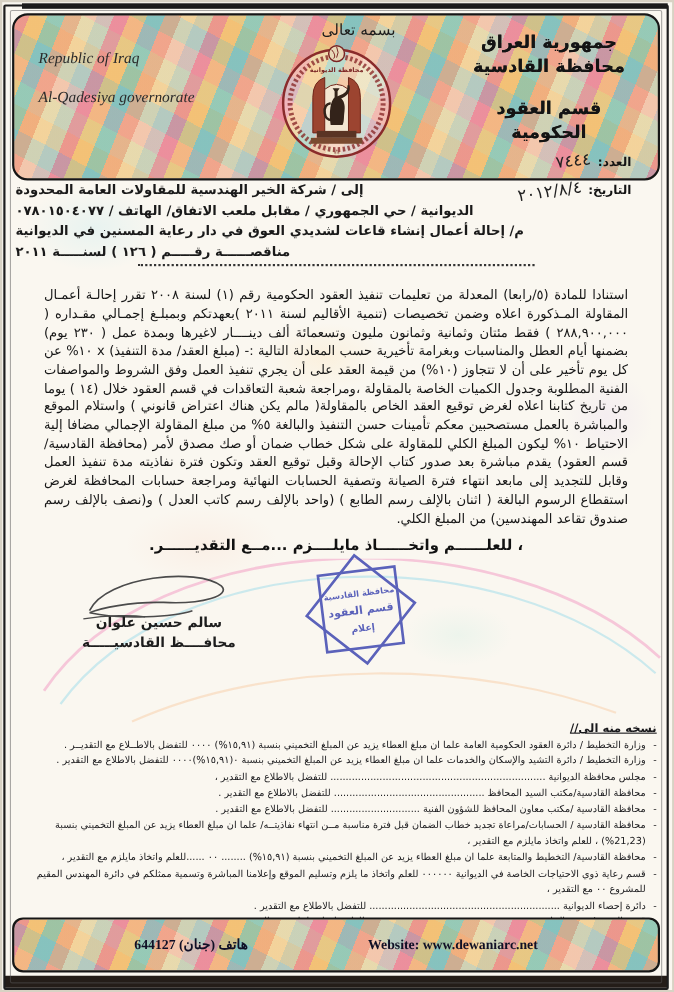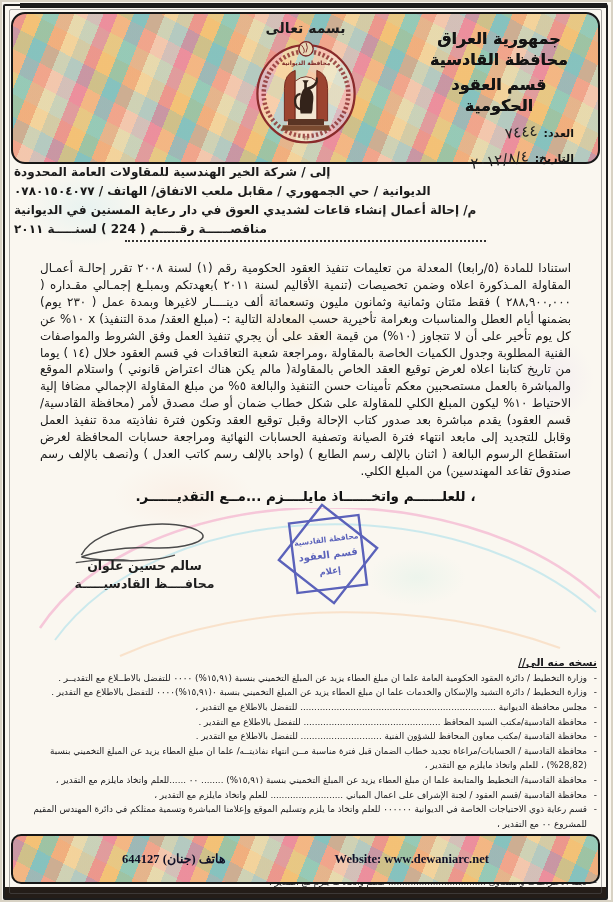--- a/index.html
+++ b/index.html
@@ -21,25 +21,25 @@
         rgba(255,170,200,.30) 0 20px, rgba(130,210,235,.30) 20px 40px,
         rgba(255,215,120,.30) 40px 60px, rgba(200,235,180,.22) 60px 80px);
     background-blend-mode:multiply;
   }
   
   .header-band{position:absolute;top:12px;left:11px;right:13px;height:148px;border:2px solid #161616;
         border-radius:14px;z-index:2;}
   .hdr-english{position:absolute;left:22px;top:22px;color:#2a2a2a;
         font-family:"Liberation Serif",serif;font-style:italic;font-size:14px;line-height:36px;}
   .hdr-center{position:absolute;left:50%;top:6px;transform:translateX(-50%);text-align:center;}
-  .basmala{font-size:14px;font-weight:bold;color:#1c1c1c;}
+  .basmala{font-size:14px;font-weight:normal;color:#1c1c1c;text-align:right;}
   .emblem{display:block;margin:2px auto 0;}
   .hdr-org{position:absolute;right:24px;top:14px;text-align:center;color:#141414;width:150px;}
   .org-line{font-weight:bold;font-size:16px;line-height:21px;text-shadow:0 0 .6px #222;}
-  .org-line3{margin-top:4px;}
+  .org-line3{margin-top:18px;}
   .num-row{display:flex;direction:rtl;align-items:baseline;margin-top:7px;font-size:11px;text-align:right;}
   .num-label{font-weight:bold;white-space:nowrap;}
   .handwrite{font-size:15px;color:#222;transform:rotate(-6deg);display:inline-block;
         font-family:"DejaVu Sans",sans-serif;letter-spacing:2px;margin-right:6px;}
   .handwrite2{transform:rotate(-8deg) translateY(3px);}
   
   .doc-flow{position:absolute;top:163px;left:14px;right:16px;z-index:1;direction:rtl;}
   .smudges{position:absolute;inset:0;pointer-events:none;z-index:0;
     background:
       radial-gradient(70px 40px at 82% 12%, rgba(255,140,195,.16), transparent 70%),
@@ -80,20 +80,24 @@
 </head>
 <body>
 
 <div class="page">
   <div class="top-rule"></div>
   <div class="page-frame"></div>
   <div class="page-frame-inner"></div>
   <div class="smudges"></div>
 
   <div class="header-band rainbow">
+    <div class="hdr-english">
+      <div>Republic of Iraq</div>
+      <div>Al-Qadesiya governorate</div>
+    </div>
 
     <div class="hdr-center">
       <div class="basmala">بسمه تعالى</div>
       <svg class="emblem" width="108" height="108" viewBox="0 0 120 120">
         <circle cx="60" cy="62" r="54" fill="rgba(255,252,246,.35)" stroke="#8a2b2b" stroke-width="2.5"></circle>
         <circle cx="60" cy="62" r="47" fill="none" stroke="#8a2b2b" stroke-width="5" stroke-dasharray="2.5 2.5" opacity=".8"></circle>
         <circle cx="60" cy="12" r="8" fill="#e8d8b8" stroke="#7a2424" stroke-width="1.5"></circle>
         <path d="M55,8 Q60,14 57,17 M60,5 Q63,11 60,16" stroke="#7a2424" stroke-width="1" fill="none"></path>
         <text x="60" y="30" text-anchor="middle" font-size="6.5" fill="#7a2424" font-weight="bold">محافظة الديوانية</text>
         <path d="M36,92 L36,56 Q36,40 48,36 L48,92 Z" fill="#9c4430" stroke="#6e2418" stroke-width="1"></path>
@@ -122,21 +126,21 @@
       </div>
     </div>
   </div>
 
   <div class="doc-flow">
 
     <div class="recipient">
       <div>إلى / شركة الخير الهندسية للمقاولات العامة المحدودة</div>
       <div>الديوانية / حي الجمهوري / مقابل ملعب الاتفاق/ الهاتف / ٠٧٨٠١٥٠٤٠٧٧</div>
       <div>م/ إحالة أعمال إنشاء قاعات لشديدي العوق في دار رعاية المسنين في الديوانية</div>
-      <div>مناقصــــــة رقـــــم ( 224 ) لسنـــــة ٢٠١١</div>
+      <div>مناقصــــــة رقـــــم ( ١٢٦ ) لسنـــــة ٢٠١١</div>
     </div>
     <div class="dotted-sep"></div>
 
     <div class="body-par">استنادا للمادة (٥/رابعا) المعدلة من تعليمات تنفيذ العقود الحكومية رقم (١) لسنة ٢٠٠٨ تقرر إحالـة أعمـال المقاولة المـذكورة اعلاه وضمن تخصيصات (تنمية الأقاليم لسنة ٢٠١١ )بعهدتكم وبمبلـغ إجمـالي مقـداره ( ٢٨٨,٩٠٠,٠٠٠ ) فقط مئتان وثمانية وثمانون مليون وتسعمائة ألف دينــــار لاغيرها وبمدة عمل ( ٢٣٠ يوم) بضمنها أيام العطل والمناسبات وبغرامة تأخيرية حسب المعادلة التالية :- (مبلغ العقد/ مدة التنفيذ) x ١٠% عن كل يوم تأخير على أن لا تتجاوز (١٠%) من قيمة العقد على أن يجري تنفيذ العمل وفق الشروط والمواصفات الفنية المطلوبة وجدول الكميات الخاصة بالمقاولة ،ومراجعة شعبة التعاقدات في قسم العقود خلال (١٤ ) يوما من تاريخ كتابنا اعلاه لغرض توقيع العقد الخاص بالمقاولة( مالم يكن هناك اعتراض قانوني ) واستلام الموقع والمباشرة بالعمل مستصحبين معكم تأمينات حسن التنفيذ والبالغة ٥% من مبلغ المقاولة الإجمالي مضافا إلية الاحتياط ١٠% ليكون المبلغ الكلي للمقاولة على شكل خطاب ضمان أو صك مصدق لأمر (محافظة القادسية/قسم العقود) يقدم مباشرة بعد صدور كتاب الإحالة وقبل توقيع العقد وتكون فترة نفاذيته مدة تنفيذ العمل وقابل للتجديد إلى مابعد انتهاء فترة الصيانة وتصفية الحسابات النهائية ومراجعة حسابات المحافظة لغرض استقطاع الرسوم البالغة ( اثنان بالإلف رسم الطابع ) (واحد بالإلف رسم كاتب العدل ) و(نصف بالإلف رسم صندوق تقاعد المهندسين) من المبلغ الكلي.</div>
 
     <div class="closing">، للعلــــــم واتخــــــاذ مايلــــزم ...مــع التقديــــــر.</div>
 
     <div class="sig-zone">
       <svg class="arcs" width="610" height="150" viewBox="0 0 610 150">
         <path d="M40,120 C140,-30 460,-40 600,90" fill="none" stroke="rgba(238,120,180,.38)" stroke-width="2.5"></path>
@@ -165,23 +169,22 @@
     </div>
 
     <div class="dist">
       <div class="dist-heading">نسخه منه الى//</div>
       <div class="dist-list">
           <div class="dist-item">وزارة التخطيط / دائرة العقود الحكومية العامة علما ان مبلغ العطاء يزيد عن المبلغ التخميني بنسبة (١٥,٩١%) ٠٠٠٠ للتفضل بالاطــلاع مع التقديــر .</div>
           <div class="dist-item">وزارة التخطيط / دائرة التشيد والإسكان والخدمات علما ان مبلغ العطاء يزيد عن المبلغ التخميني بنسبة ٠(١٥,٩١%)٠٠٠٠ للتفضل بالاطلاع مع التقدير .</div>
           <div class="dist-item">مجلس محافظة الديوانية ...................................................................... للتفضل بالاطلاع مع التقدير ،</div>
           <div class="dist-item">محافظة القادسية/مكتب السيد المحافظ ................................................. للتفضل بالاطلاع مع التقدير .</div>
           <div class="dist-item">محافظة القادسية /مكتب معاون المحافظ للشؤون الفنية ............................. للتفضل بالاطلاع مع التقدير .</div>
-          <div class="dist-item">محافظة القادسية / الحسابات/مراعاة تجديد خطاب الضمان قبل فترة مناسبة مــن انتهاء نفاذيتــه/ علما ان مبلغ العطاء يزيد عن المبلغ التخميني بنسبة (28,82%) ، للعلم واتخاذ مايلزم مع التقدير ،</div>
+          <div class="dist-item">محافظة القادسية / الحسابات/مراعاة تجديد خطاب الضمان قبل فترة مناسبة مــن انتهاء نفاذيتــه/ علما ان مبلغ العطاء يزيد عن المبلغ التخميني بنسبة (21,23%) ، للعلم واتخاذ مايلزم مع التقدير ،</div>
           <div class="dist-item">محافظة القادسية/ التخطيط والمتابعة علما ان مبلغ العطاء يزيد عن المبلغ التخميني بنسبة (١٥,٩١%) ........ ٠٠ ......للعلم واتخاذ مايلزم مع التقدير ،</div>
-          <div class="dist-item">محافظة القادسية /قسم العقود / لجنة الإشراف على اعمال المباني .......................... للعلم واتخاذ مايلزم مع التقدير ،</div>
           <div class="dist-item">قسم رعاية ذوي الاحتياجات الخاصة في الديوانية ٠٠٠٠٠٠ للعلم واتخاذ ما يلزم وتسليم الموقع وإعلامنا المباشرة وتسمية ممثلكم في دائرة المهندس المقيم للمشروع ٠٠ مع التقدير ،</div>
           <div class="dist-item">دائرة إحصاء الديوانية .............................................................. للتفضل بالاطلاع مع التقدير .</div>
           <div class="dist-item">قسم العقود / شعبة الحاسبة ..................................................... للعلم واتخاذ ما يلزم مع التقدير ،</div>
           <div class="dist-item">محافظة القادسية / قسم العقود / شعبة التعاقدات ٠٠٠٠٠٠٠ ............................................. مع الأوليات ،</div>
           <div class="dist-item">لجنة الاعتراضات والشكاوى ................................... للعلم واتخاذ ما يلزم مع التقدير ،</div>
         </div>
     </div>
   </div>
 
   <div class="footer-band rainbow">

